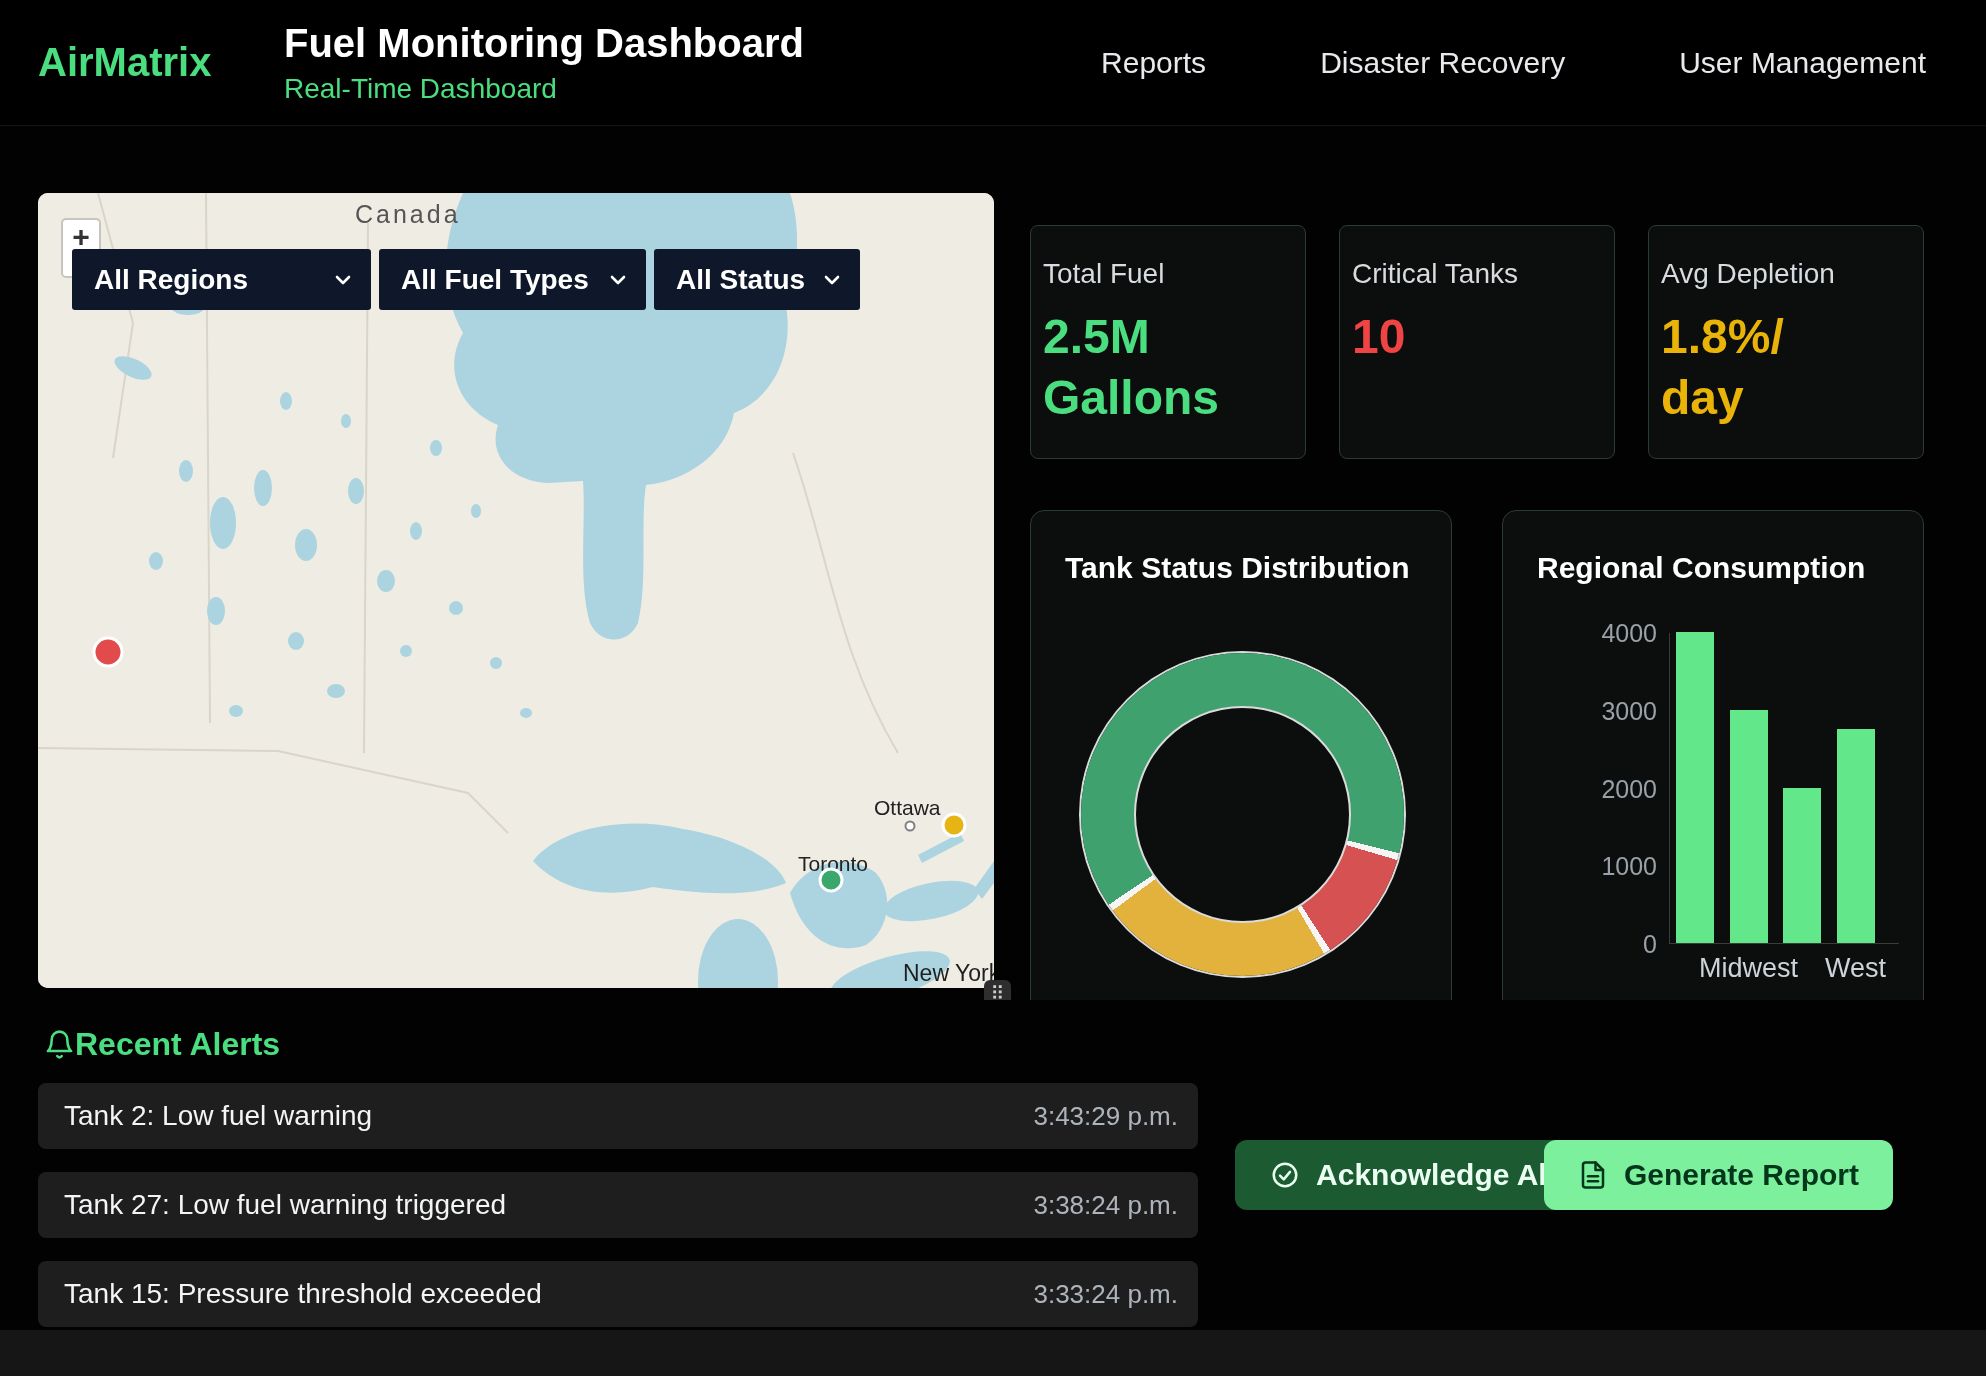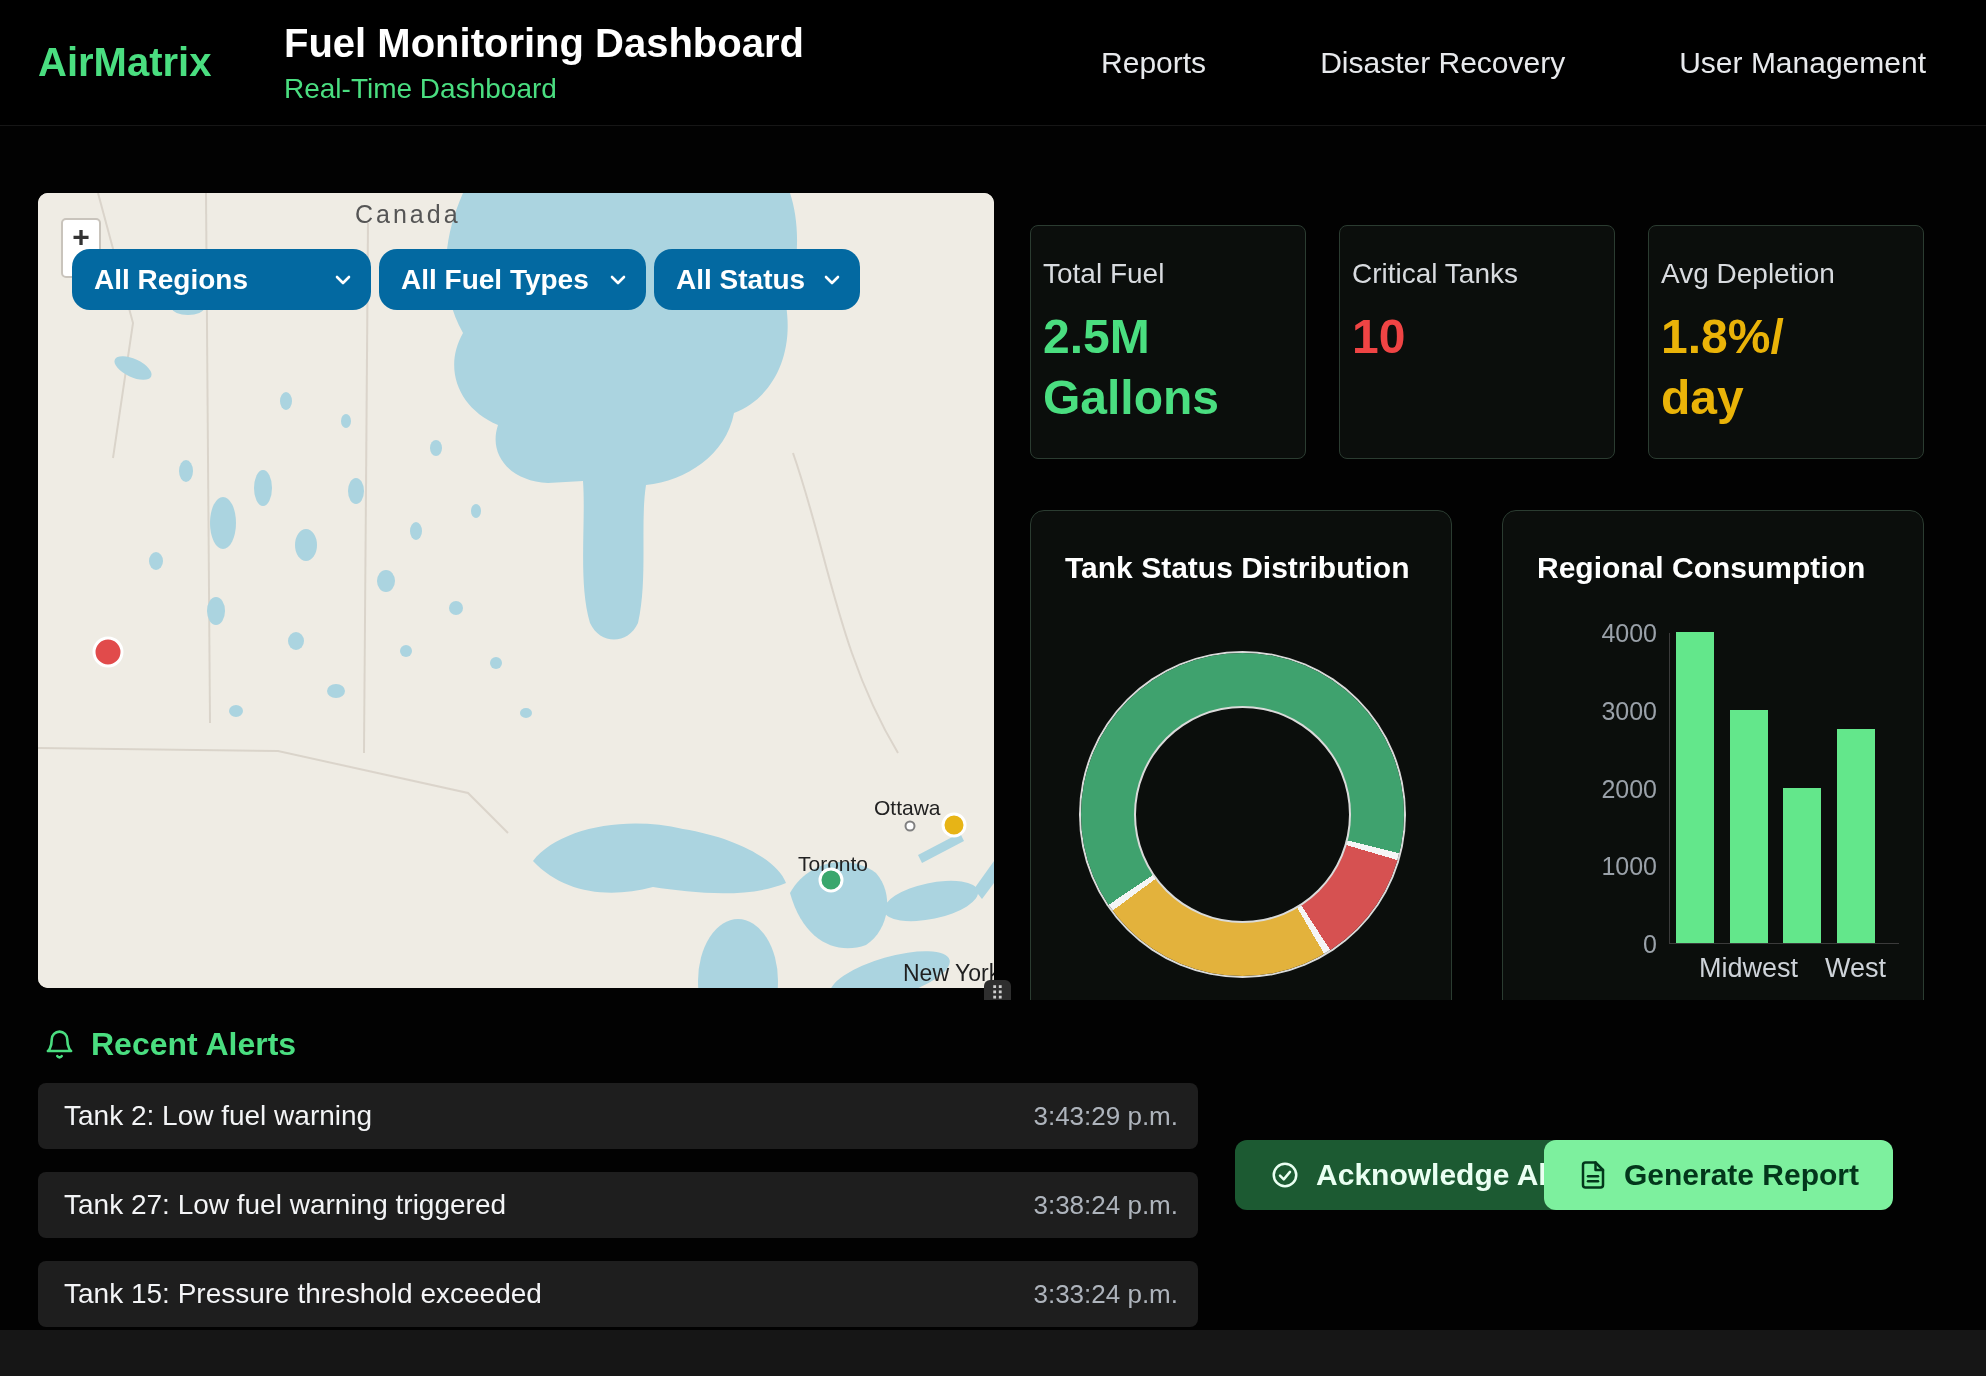--- a/index.html
+++ b/index.html
@@ -17,21 +17,21 @@
 
   
   .main{position:relative;height:1250px}
 
   
   .map-panel{position:absolute;left:38px;top:67px;width:956px;height:795px;border-radius:10px;overflow:hidden;background:#efece4}
   .map-svg{position:absolute;left:0;top:0}
   .map-svg text{font-family:"Liberation Sans",sans-serif}
   .zoom-btn{position:absolute;left:23px;top:25px;width:40px;height:60px;background:#fff;border:2px solid #c9c4bc;border-radius:5px;z-index:1;color:#333;font-size:30px;font-weight:bold;display:flex;justify-content:center;line-height:34px;cursor:pointer}
   .filters{position:absolute;left:34px;top:56px;display:flex;gap:8px;z-index:2}
-  .filter{height:61px;background:#0369a1;border-radius:18px;display:flex;align-items:center;justify-content:space-between;padding:0 16px 0 22px;color:#fff;font-size:28px;font-weight:bold;cursor:pointer}
+  .filter{height:61px;background:#0f172a;border-radius:3px;display:flex;align-items:center;justify-content:space-between;padding:0 16px 0 22px;color:#fff;font-size:28px;font-weight:bold;cursor:pointer}
   .filter:nth-child(1){width:299px}
   .filter:nth-child(2){width:267px}
   .filter:nth-child(3){width:206px}
   .drag-handle{position:absolute;left:984px;top:854px;width:27px;height:27px;background:#2e2e2e;border-radius:6px;z-index:3;color:#cfcfcf;font-size:19px;display:flex;align-items:center;justify-content:center;cursor:grab}
 
   
   .stats-row{position:absolute;left:1030px;top:99px;display:flex;gap:33px}
   .stat-card{width:276px;height:234px;background:#0b0e0c;border:1px solid #2b3c31;border-radius:8px;padding:32px 12px}
   .stat-label{font-size:28px;color:#d8dbdf}
   .stat-value{font-size:48px;font-weight:bold;line-height:1.28;margin-top:16px}
@@ -43,21 +43,21 @@
   .donut{position:absolute;left:50px;top:142px;width:323px;height:323px;border-radius:50%;box-shadow:0 0 0 2px rgba(255,255,255,.85)}
   .donut-hole{position:absolute;left:53px;top:53px;width:217px;height:217px;border-radius:50%;background:#0b0e0c;border:2px solid rgba(255,255,255,.85)}
   .bar-y-axis{position:absolute;left:88px;top:122px;width:68px;height:311px}
   .ytick{position:absolute;right:2px;transform:translateY(-50%);font-size:25px;color:#9aa1a9;width:100%;text-align:right}
   .bar-plot{position:absolute;left:166px;top:122px;width:230px;height:311px;border-left:1px solid #3b3b3b;border-bottom:1px solid #3b3b3b}
   .bar{position:absolute;bottom:0}
   .bar-xlabel{position:absolute;top:320px;transform:translateX(-50%);font-size:27px;color:#ced3d9;white-space:nowrap}
 
   
   .alerts{position:absolute;left:0;top:874px;width:100%;height:376px;background:#020202;z-index:10}
-  .alerts-header{position:absolute;left:44px;top:26px;display:flex;align-items:center;gap:16px}
+  .alerts-header{position:absolute;left:44px;top:26px;display:flex;align-items:center;}
   .alerts-title{font-size:32px;font-weight:bold;color:#4ade80}
   .alert-list{position:absolute;left:38px;top:83px;width:1160px}
   .alert-row{height:66px;background:#1e1e1e;border-radius:8px;margin-bottom:23px;display:flex;align-items:center;justify-content:space-between;padding:0 20px 0 26px;cursor:pointer}
   .alert-msg{font-size:28px;color:#f3f4f6}
   .alert-time{font-size:26px;color:#aeb4bc}
   .btn{position:absolute;top:140px;height:70px;border:none;border-radius:12px;display:flex;align-items:center;justify-content:center;gap:16px;font-size:30px;font-weight:bold;cursor:pointer;font-family:"Liberation Sans",sans-serif}
   .btn-ack{left:1235px;width:355px;background:#1c5a32;color:#eafff2}
   .btn-report{left:1544px;width:349px;background:#7df09e;color:#03361b}
   .footer-strip{position:absolute;left:0;bottom:0;width:100%;height:46px;background:#161616}
 </style>

